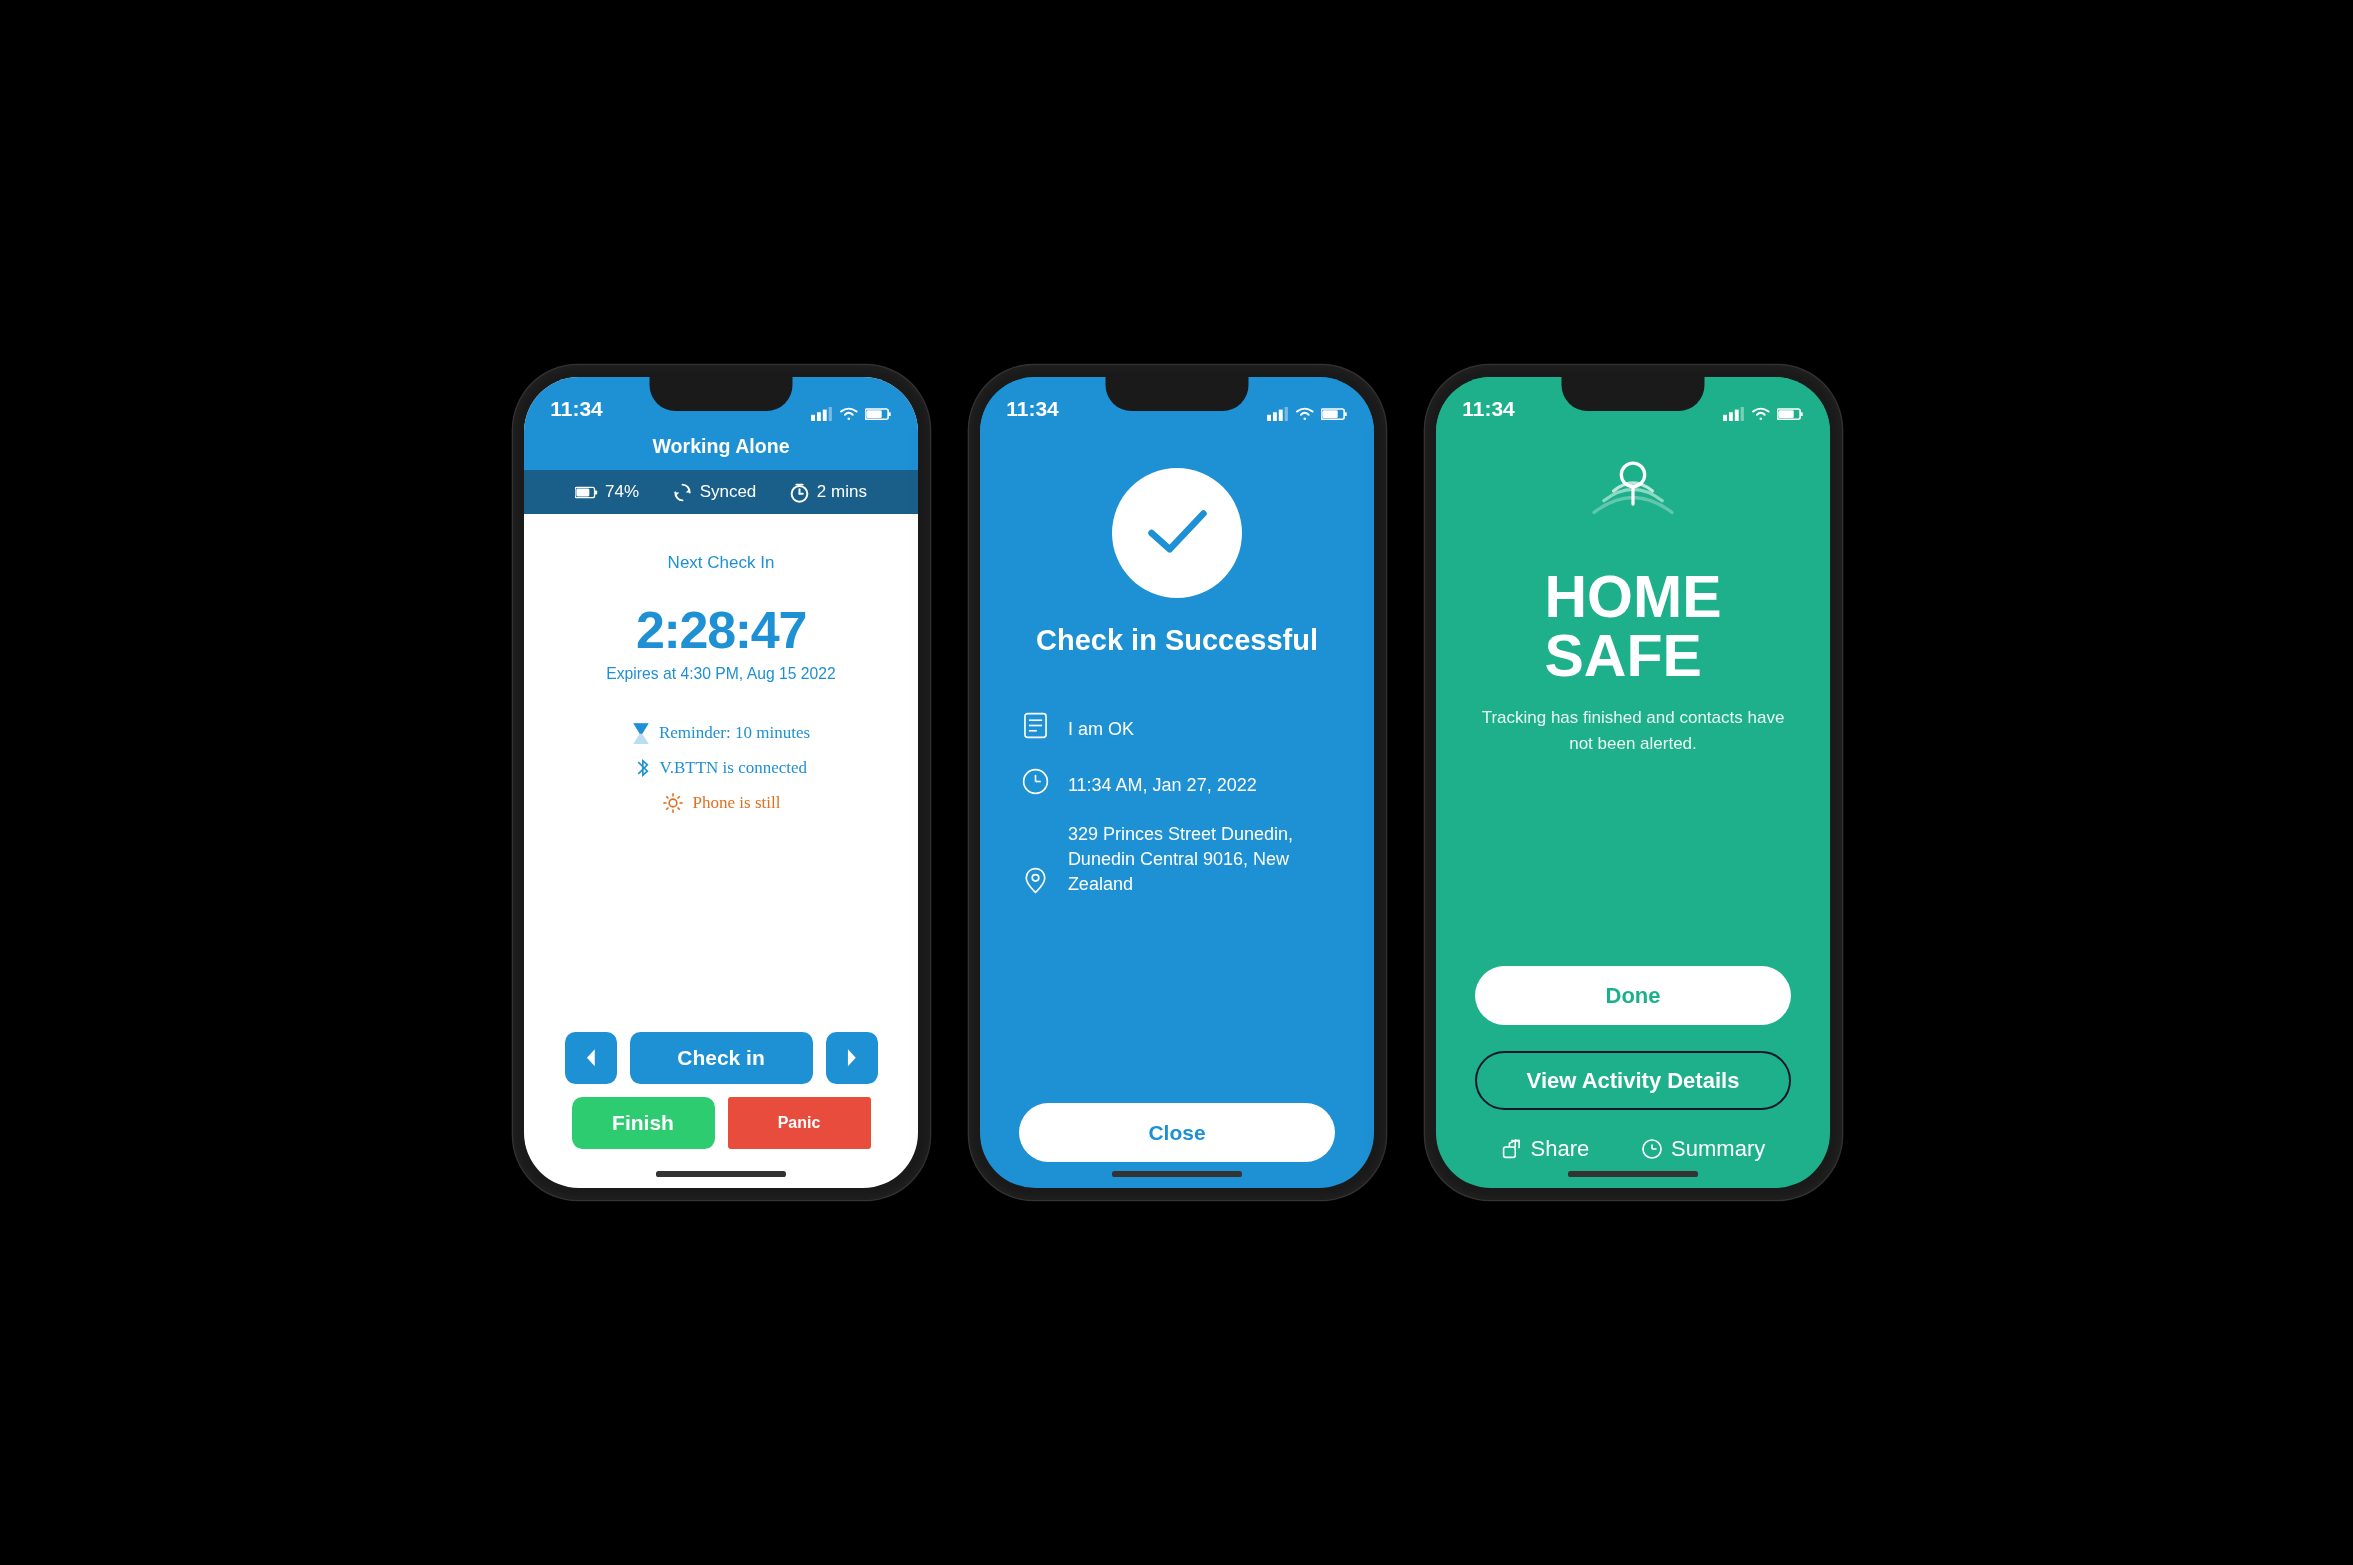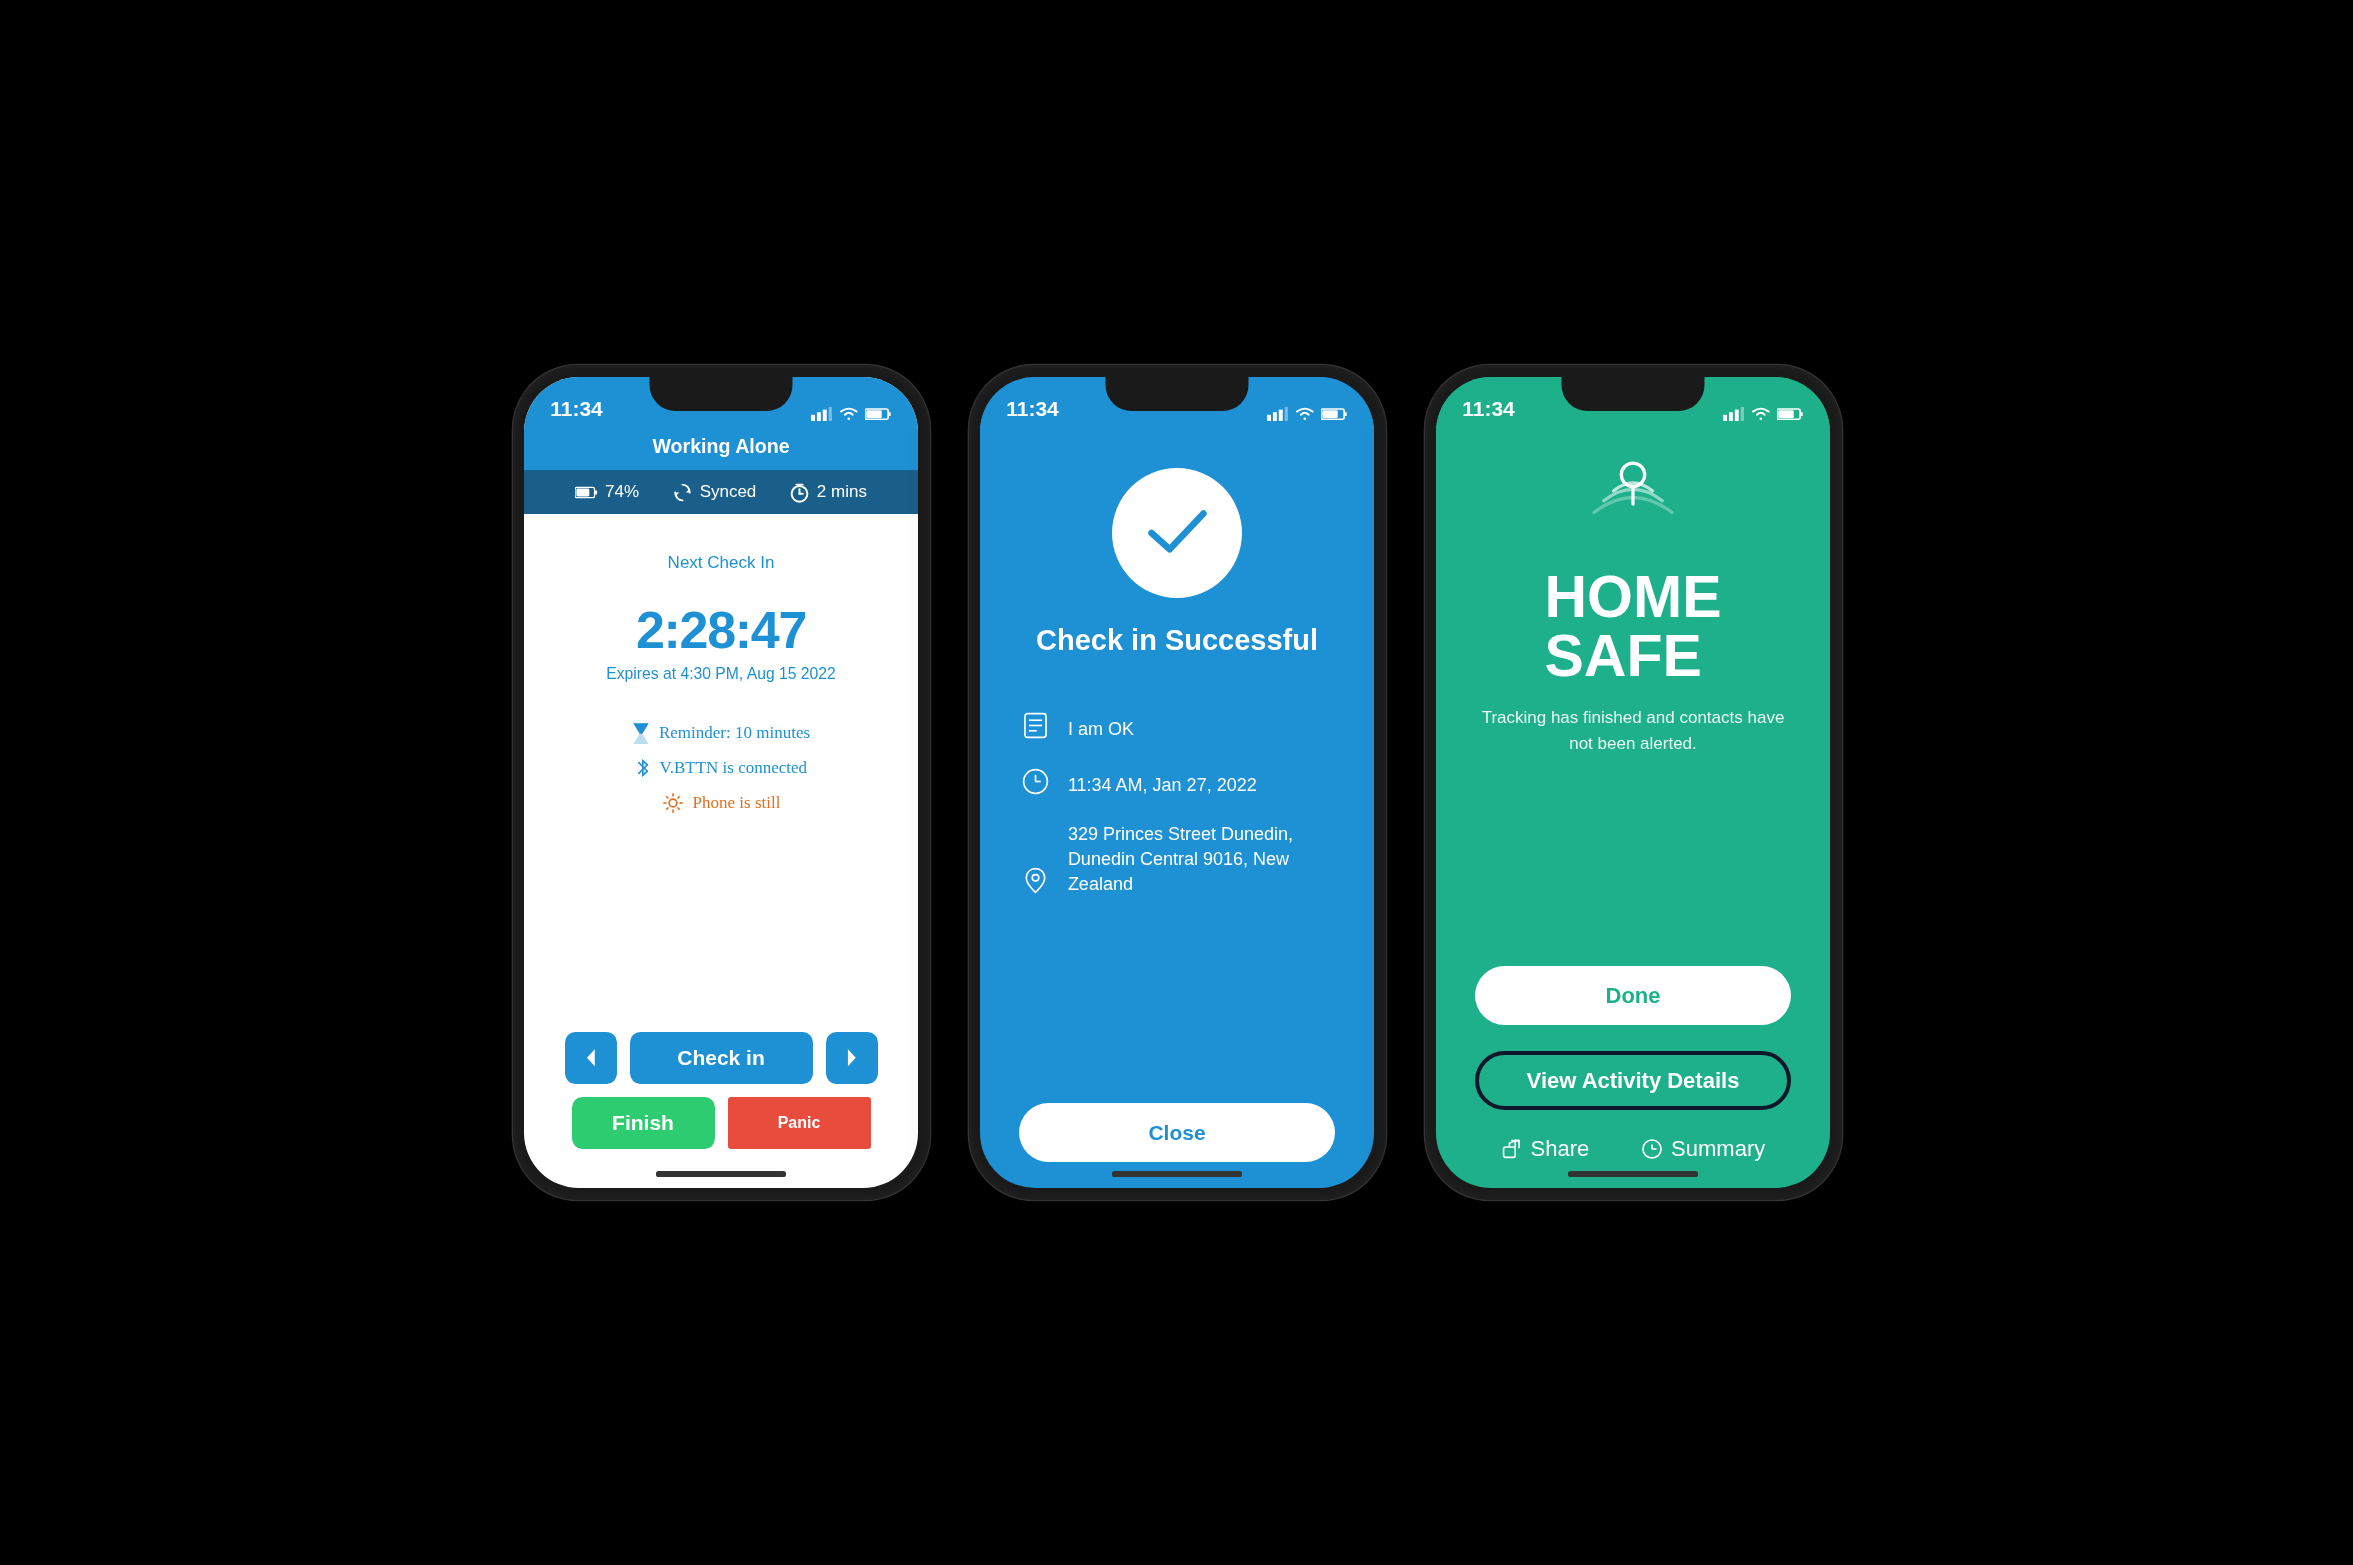--- a/index.html
+++ b/index.html
@@ -327,21 +327,21 @@
       justify-content: center;
       font-size: 22px;
       font-weight: 600;
       color: #1db08a;
       cursor: pointer;
     }
     .btn-view-activity {
       width: 100%;
       height: 59px;
       background: transparent;
-      border: 4px solid #0f172a;
+      border: 2px solid #0f172a;
       border-radius: 33px;
       display: flex;
       align-items: center;
       justify-content: center;
       font-size: 22px;
       font-weight: 600;
       color: #fff;
       cursor: pointer;
     }
     .phone3-footer {

